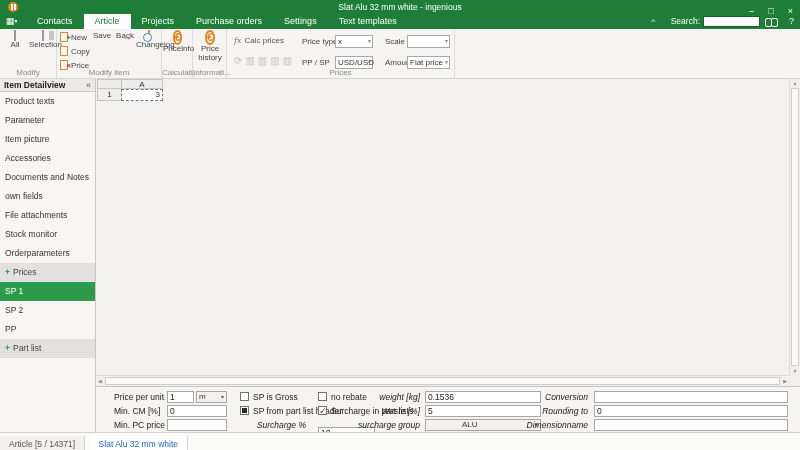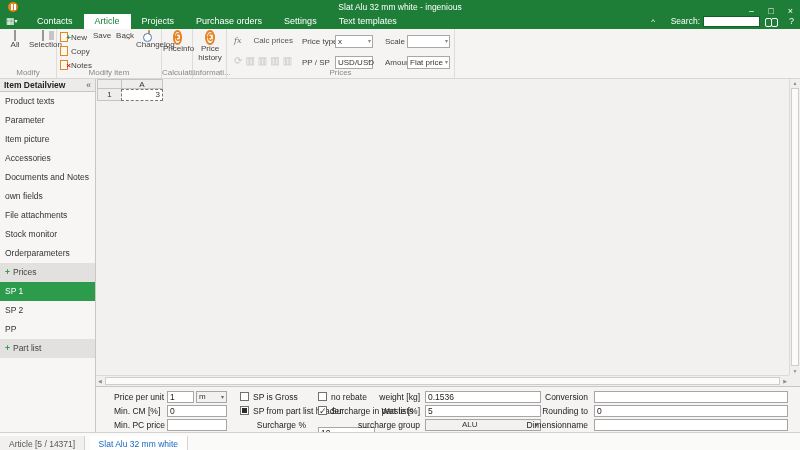--- a/index.html
+++ b/index.html
@@ -56,21 +56,21 @@
   .floppy::after { content:""; position:absolute; bottom:1px; left:4px; right:4px; height:5px; background:#e4d2e4; }
   .door { position:relative; width:11px; height:14px; margin:2px auto 1px; background:#6a6a6a; border-radius:1px; }
   .door::after { content:"\2192"; position:absolute; right:-7px; top:0px; color:#d03030; font-size:10px; font-weight:bold; }
   .cyl { position:relative; width:14px; height:13px; margin:3px auto 1px; background:#f2b35a; border:1px solid #d98a2b;
          border-radius:7px / 3px; }
   .cyl::after { content:""; position:absolute; right:-3px; bottom:-2px; width:7px; height:7px; border-radius:50%;
          background:#fff; border:1px solid #4a7ab5; }
   .euro { position:relative; width:17px; height:17px; margin:2px auto 1px; border-radius:50%;
           border:2px solid #e8821e; color:#e8821e; font-size:10px; line-height:13px; text-align:center; font-weight:bold; }
   .fxrow { position:absolute; left:7px; top:7px; color:#555; white-space:nowrap; }
-  .fx { font-style:italic; font-family:"DejaVu Serif", serif; color:#777; margin-right:12px; }
+  .fx { font-style:italic; font-family:"DejaVu Serif", serif; color:#777; margin-right:3px; }
   .iconrow { position:absolute; left:7px; top:26px; color:#c6c4c2; font-size:10px; letter-spacing:3px; }
   .rfield-lbl { position:absolute; font-size:8px; color:#444; line-height:13px; }
   .selbox { position:absolute; height:13px; border:1px solid #aaa8a6; background:#fff; font-size:8px; line-height:11px;
             padding:0 2px; color:#333; }
   .selbox .arr { position:absolute; right:1px; top:0; color:#888; font-size:6px; line-height:11px; }
 
   
   .sidebar { position:absolute; left:0; top:79px; width:96px; bottom:18px; background:#f7f6f4;
              border-right:1px solid #c9c7c5; }
   .sheader { height:13px; background:#edebe9; border-bottom:1px solid #c9c7c5; font-size:8.5px; font-weight:bold;
@@ -98,21 +98,21 @@
   .vscroll .up { top:1px; left:0; right:0; } .vscroll .down { bottom:1px; left:0; right:0; }
   .hscroll .left { left:2px; top:2px; } .hscroll .right { right:2px; top:2px; }
   .vthumb { position:absolute; left:1px; right:1px; top:9px; bottom:9px; background:#fcfbfa; border:1px solid #cfcdcb; }
   .hthumb { position:absolute; top:1px; bottom:1px; left:9px; right:9px; background:#fcfbfa; border:1px solid #cfcdcb; }
   .scorner { position:absolute; right:0; bottom:0; width:11px; height:11px; background:#f0efee; }
 
   
   .formarea { position:absolute; left:96px; right:0; bottom:18px; height:46px; background:#f5f4f2;
               border-top:1px solid #c9c7c5; font-size:8.5px; color:#222; }
   .flabel { position:absolute; line-height:12px; white-space:nowrap; }
-  .r { text-align:right; }
+  .r { text-align:right;font-style:italic; }
   .finput { position:absolute; height:12px; border:1px solid #a8a6a4; background:#fff; font-size:8.5px;
             padding:0 2px; font-family:inherit; color:#222; }
   .fsel { position:absolute; height:12px; border:1px solid #a8a6a4; background:#f2f1ef; font-size:8px;
           line-height:10px; padding:0 2px; color:#333; }
   .fsel .arr { position:absolute; right:2px; top:0; color:#666; font-size:6px; line-height:10px; }
   .cbwrap { position:absolute; line-height:12px; white-space:nowrap; }
   .cb { display:inline-block; position:relative; width:9px; height:9px; border:1px solid #707070; background:#fff;
         vertical-align:-1px; margin-right:4px; }
   .cb.checked::after { content:"\2713"; position:absolute; left:0px; top:-2px; font-size:9px; color:#333; }
   .cb.filled::after { content:""; position:absolute; left:1px; top:1px; right:1px; bottom:1px; background:#2b2b2b; }
@@ -168,21 +168,21 @@
         <span class="tblicon sel"></span>
         <span class="lbl">Selection</span>
       </div>
       <div class="glabel">Modify</div>
     </div>
 
     <div class="rgroup" style="left:57px; width:105px;">
       <div class="smallbtns">
         <div class="sbtn"><span class="page new"></span><span>New</span></div>
         <div class="sbtn"><span class="page"></span><span>Copy</span></div>
-        <div class="sbtn"><span class="page del"></span><span>Notes</span></div>
+        <div class="sbtn"><span class="page del"></span><span>Price</span></div>
       </div>
       <div class="bigbtn" style="left:33px; width:24px;">
         <span class="floppy"></span>
         <span class="lbl">Save</span>
       </div>
       <div class="bigbtn" style="left:57px; width:22px;">
         <span class="door"></span>
         <span class="lbl">Back</span>
       </div>
       <div class="bigbtn" style="left:79px; width:26px;">

